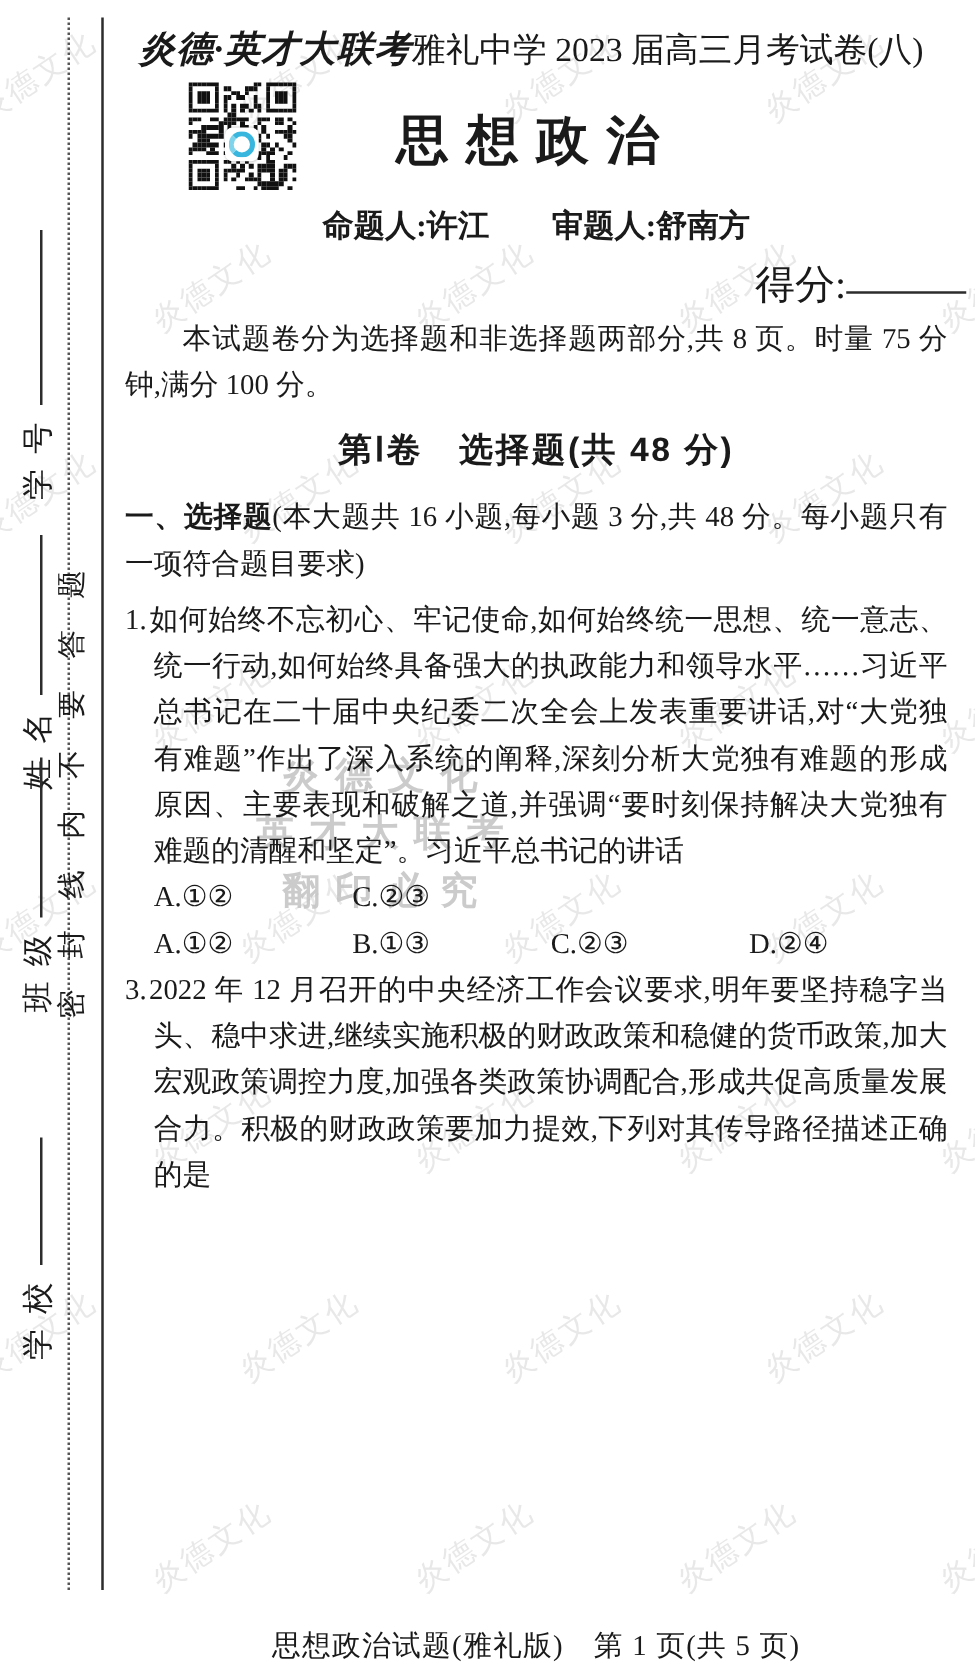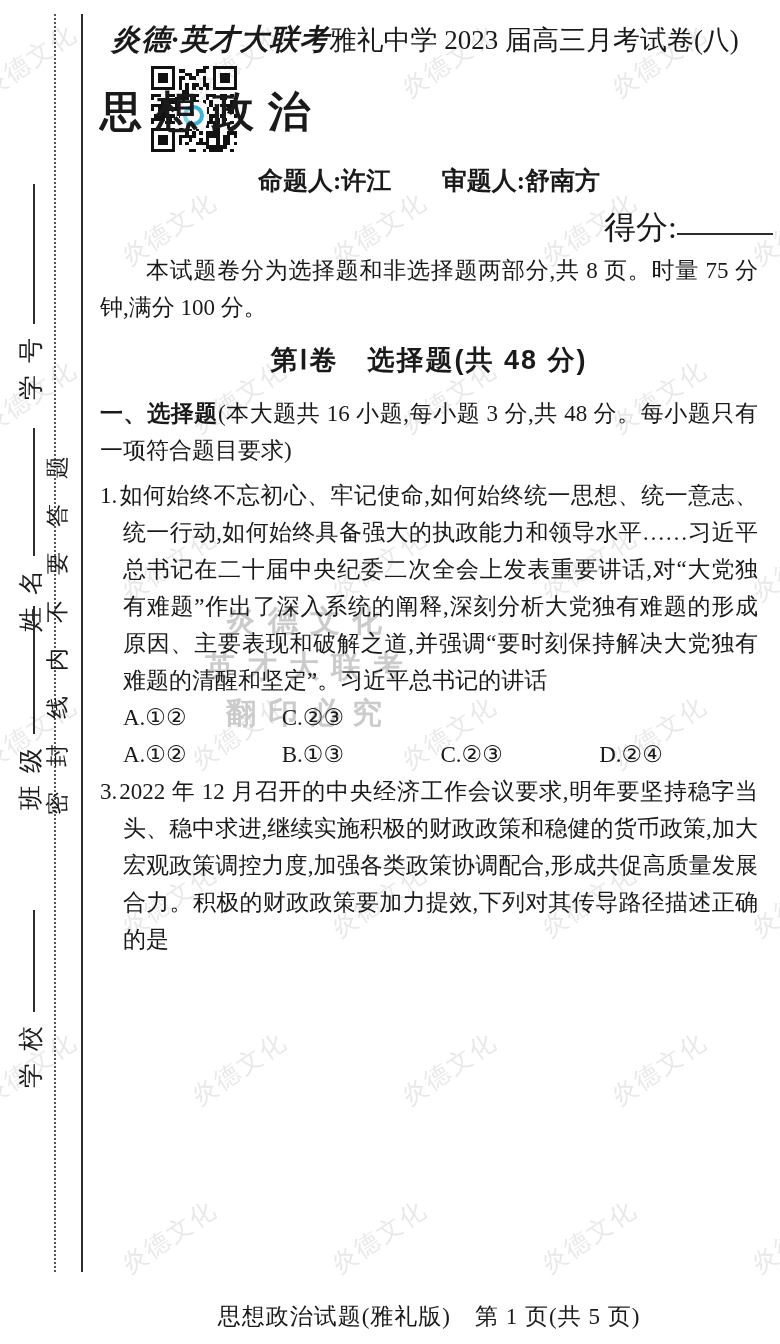--- a/index.html
+++ b/index.html
@@ -39,21 +39,21 @@
   .hdr .rest { font-size:27px; font-weight:500; }
   .qr-box { position:absolute; left:151px; top:66px; width:86px; height:86px; z-index:3; }
   .qr-grid { position:absolute; inset:0; display:grid;
              grid-template-columns:repeat(25,1fr); grid-template-rows:repeat(25,1fr); }
   .qr-grid .m1 { background:#111; }
   .qr-logo { position:absolute; left:29px; top:36px; width:27px; height:27px;
              background:#fff; border-radius:6px; box-shadow:0 0 2px rgba(0,0,0,.25);
              display:flex; align-items:center; justify-content:center; }
   .qr-logo .ring { width:13px; height:13px; border:4px solid #38b6dd; border-radius:50%;
                    border-left-color:#7fd4ec; }
-  .subject { top:84px; text-align:left; font-family:"Liberation Sans",sans-serif;
+  .subject { top:84px; text-align:center; font-family:"Liberation Sans",sans-serif;
              font-weight:bold; font-size:42px; letter-spacing:14px; }
   .people { top:164px; text-align:center; font-family:Liberation Serif, serif;
             font-weight:bold; font-size:25px; }
   .people span { margin:0 22px; }
   .score { position:absolute; left:604px; top:206px; z-index:3;
            font-family:Liberation Serif, serif; font-size:32px; }
   .score .blank { display:inline-block; width:96px; border-bottom:2px solid #2c2c2c;
                   transform:translateY(-3px); }
   
   .main { top:252px; font-size:23px; line-height:37px; text-align:justify; }

